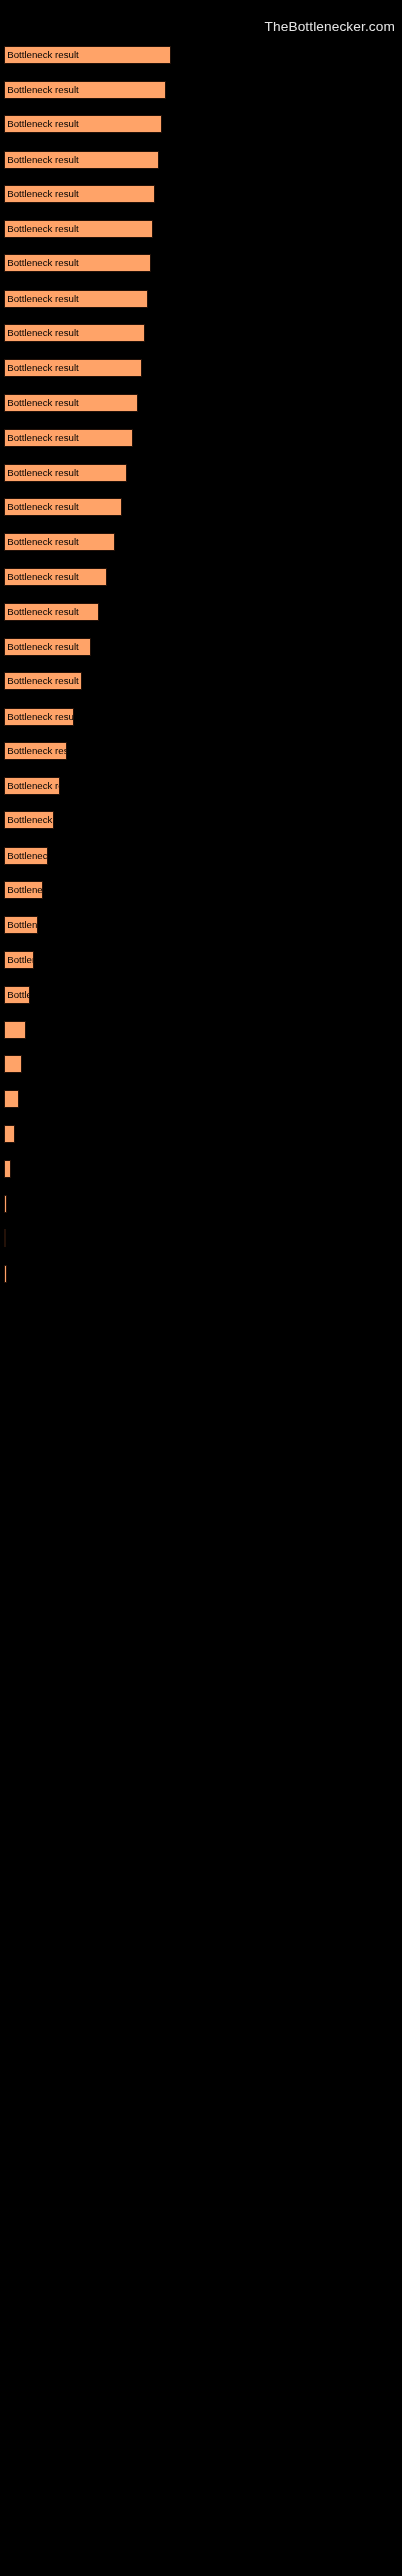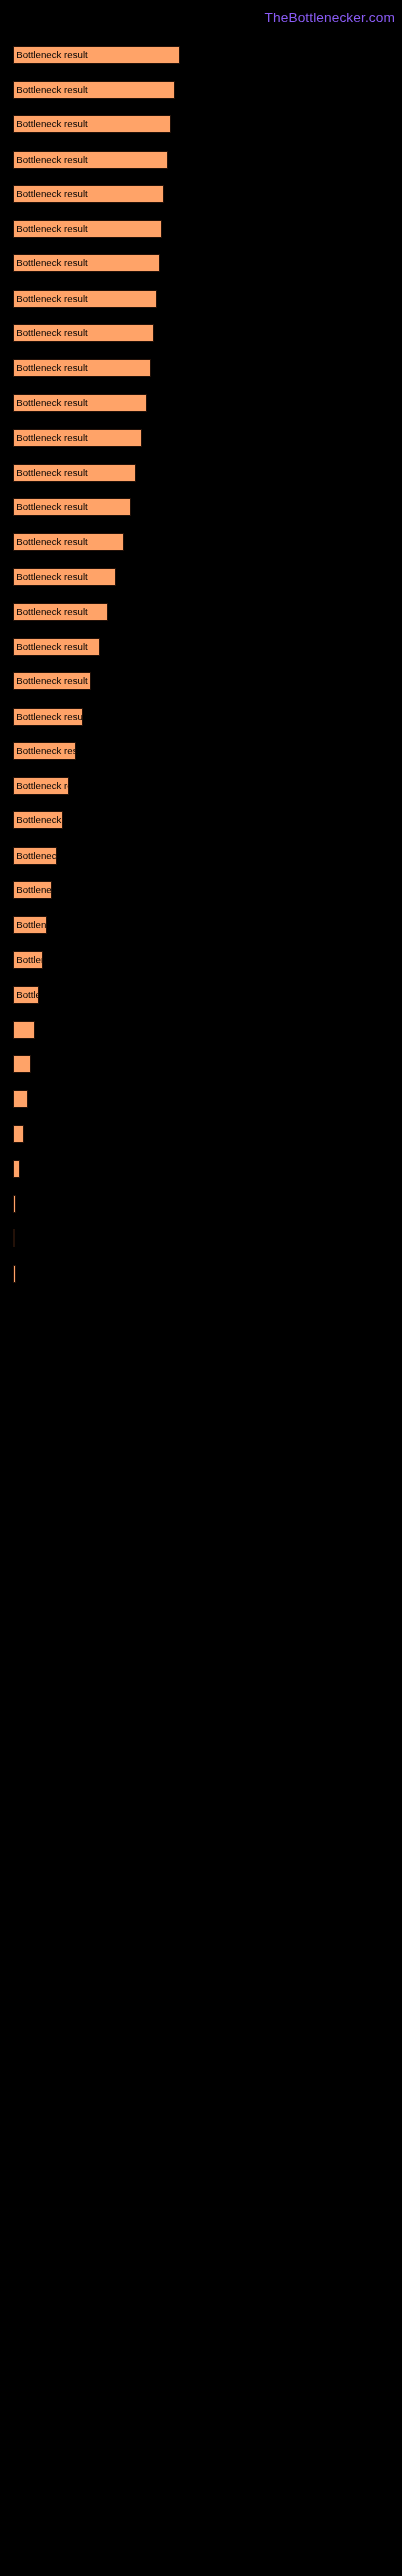--- a/index.html
+++ b/index.html
@@ -14,42 +14,41 @@
   }
   #canvas {
     position: relative;
     width: 403px;
     height: 2576px;
     background: #000000;
     overflow: hidden;
   }
   #site-title {
     position: absolute;
-    top: 9px;
+    top: 18px;
     left: 0;
     width: 395px;
     text-align: right;
     font-size: 13.7px;
     line-height: 17px;
-    color: #8b5cf6;
+    color: #e5e5e5;
     letter-spacing: 0.1px;
     white-space: nowrap;
   }
   #chart {
     position: absolute;
     top: 0;
     left: 0;
     width: 403px;
     height: 2576px;
   }
   .bar-row {
     position: absolute;
     left: 4px;
     height: 17.7px;
-    margin-left: 9px;
   }
   .bar {
     position: absolute;
     left: 0;
     top: 0;
     height: 100%;
     box-sizing: border-box;
     background: #ffa368;
     border: 0.8px solid #231108;
   }

